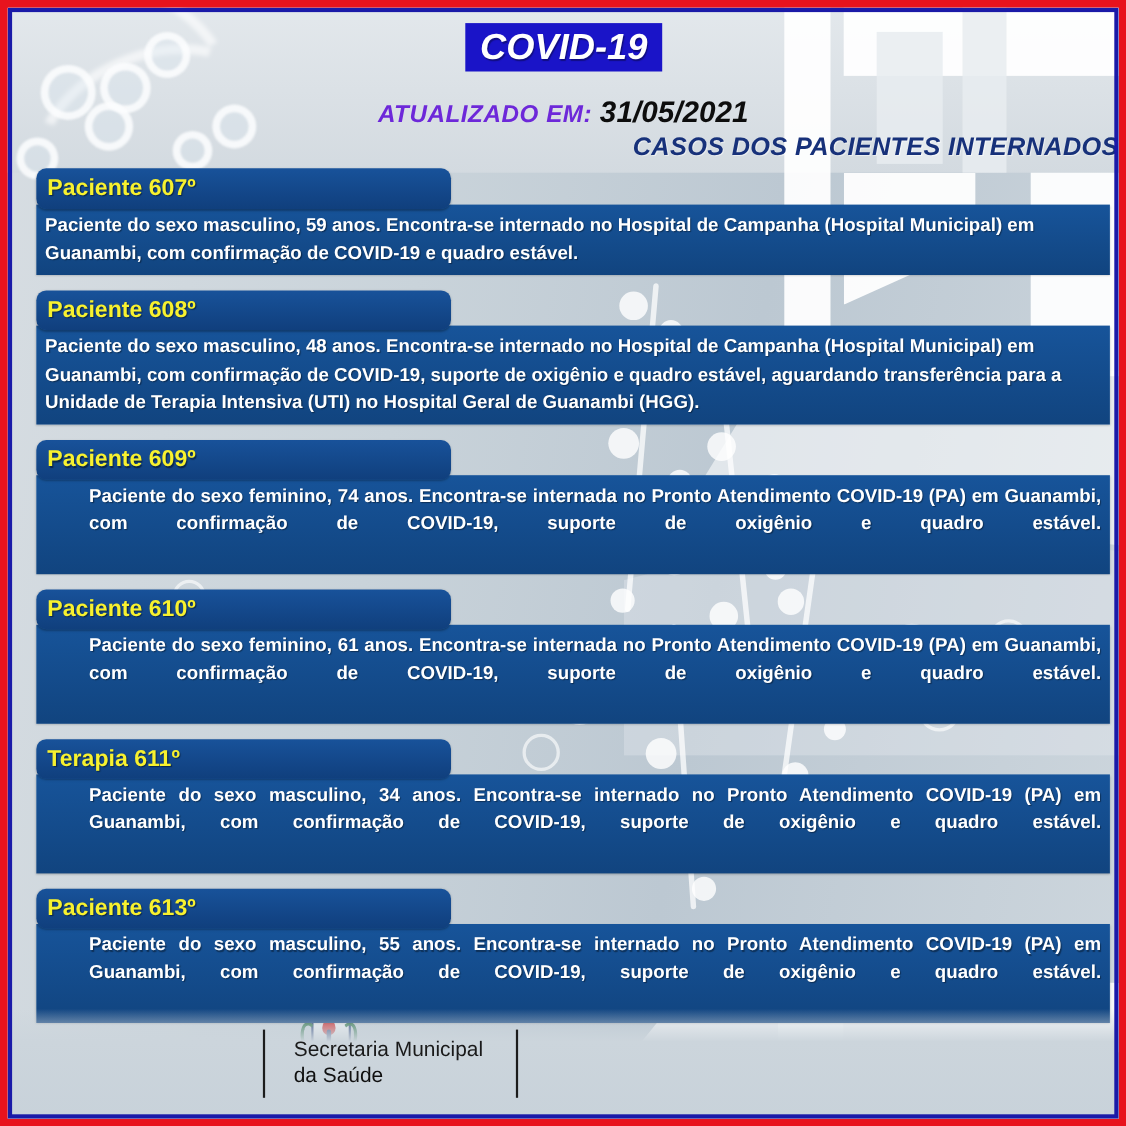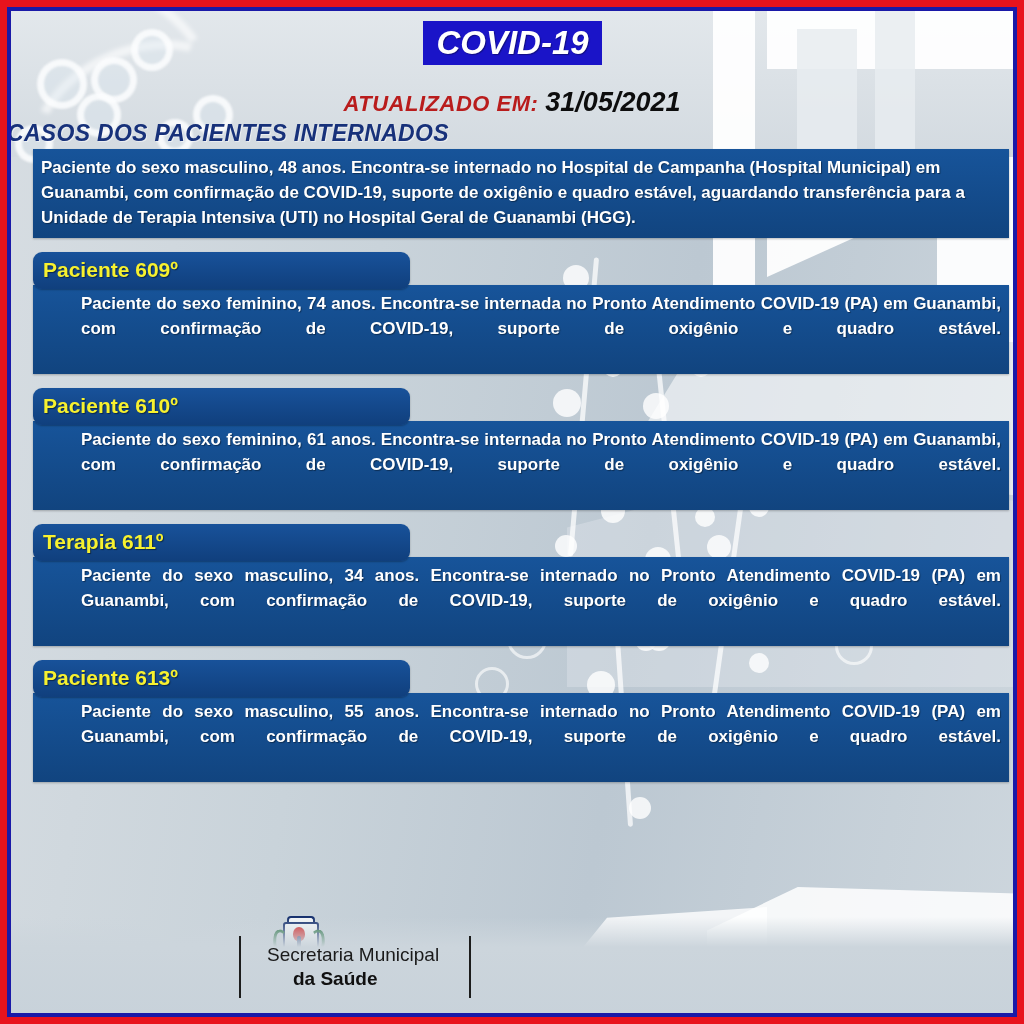--- a/index.html
+++ b/index.html
@@ -128,36 +128,36 @@
     position: absolute;
     left: 0; right: 0;
     top: 80px;
     text-align: center;
     white-space: nowrap;
   }
   #updated-label {
     font-size: 22px;
     font-weight: bold;
     font-style: italic;
-    color: #b91c1c;
+    color: #6d28d9;
     letter-spacing: 0.5px;
   }
   #updated-date {
     font-size: 27px;
     font-weight: bold;
     font-style: italic;
     color: #0d0d0d;
     margin-left: 7px;
     letter-spacing: 0px;
   }
   #subtitle {
     position: absolute;
     left: 0; right: 0;
     top: 113px;
-    text-align: left;
+    text-align: right;
     font-size: 23px;
     font-weight: bold;
     font-style: italic;
     color: #17317a;
     letter-spacing: 0.3px;
     text-shadow: 1px 1px 0 rgba(255,255,255,0.5);
   }
   #page-number {
     position: absolute;
     right: 22px;
@@ -329,22 +329,21 @@
     line-height: 1.28;
   }
   .foot-top {
     font-size: 19px;
     color: #1a1a1a;
     font-weight: normal;
   }
   .foot-bot {
     font-size: 19px;
     color: #101010;
-    font-weight: bold;
-    margin-left: 26px;
+    font-weight: normal;
   }
 </style>
 </head>
 <body>
 
 <div id="page">
 
   <div class="bg-layer">
     <div class="bg-base"></div>
     <div class="bg-head-wash"></div>
@@ -426,22 +425,31 @@
       <span id="covid-badge">COVID-19</span>
     </div>
     <div id="updated-row">
       <span id="updated-label">ATUALIZADO EM:</span><span id="updated-date">31/05/2021</span>
     </div>
     <div id="subtitle">CASOS DOS PACIENTES INTERNADOS</div>
   </div>
 
   <div id="patients">
 
-
     <div class="patient">
+      <div class="p-tag">
+        <span class="p-tag-label">Paciente 607º</span>
+      </div>
+      <div class="p-body">Paciente do sexo masculino, 59 anos. Encontra-se internado no Hospital de Campanha (Hospital Municipal) em Guanambi, com confirmação de COVID-19 e quadro estável.</div>
+    </div>
+
+    <div class="patient">
+      <div class="p-tag">
+        <span class="p-tag-label">Paciente 608º</span>
+      </div>
       <div class="p-body">Paciente do sexo masculino, 48 anos. Encontra-se internado no Hospital de Campanha (Hospital Municipal) em Guanambi, com confirmação de COVID-19, suporte de oxigênio e quadro estável, aguardando transferência para a Unidade de Terapia Intensiva (UTI) no Hospital Geral de Guanambi (HGG).</div>
     </div>
 
     <div class="patient">
       <div class="p-tag">
         <span class="p-tag-label">Paciente 609º</span>
       </div>
       <div class="p-body justify">Paciente do sexo feminino, 74 anos. Encontra-se internada no Pronto Atendimento COVID-19 (PA) em Guanambi, com confirmação de COVID-19, suporte de oxigênio e quadro estável.</div>
     </div>
 

